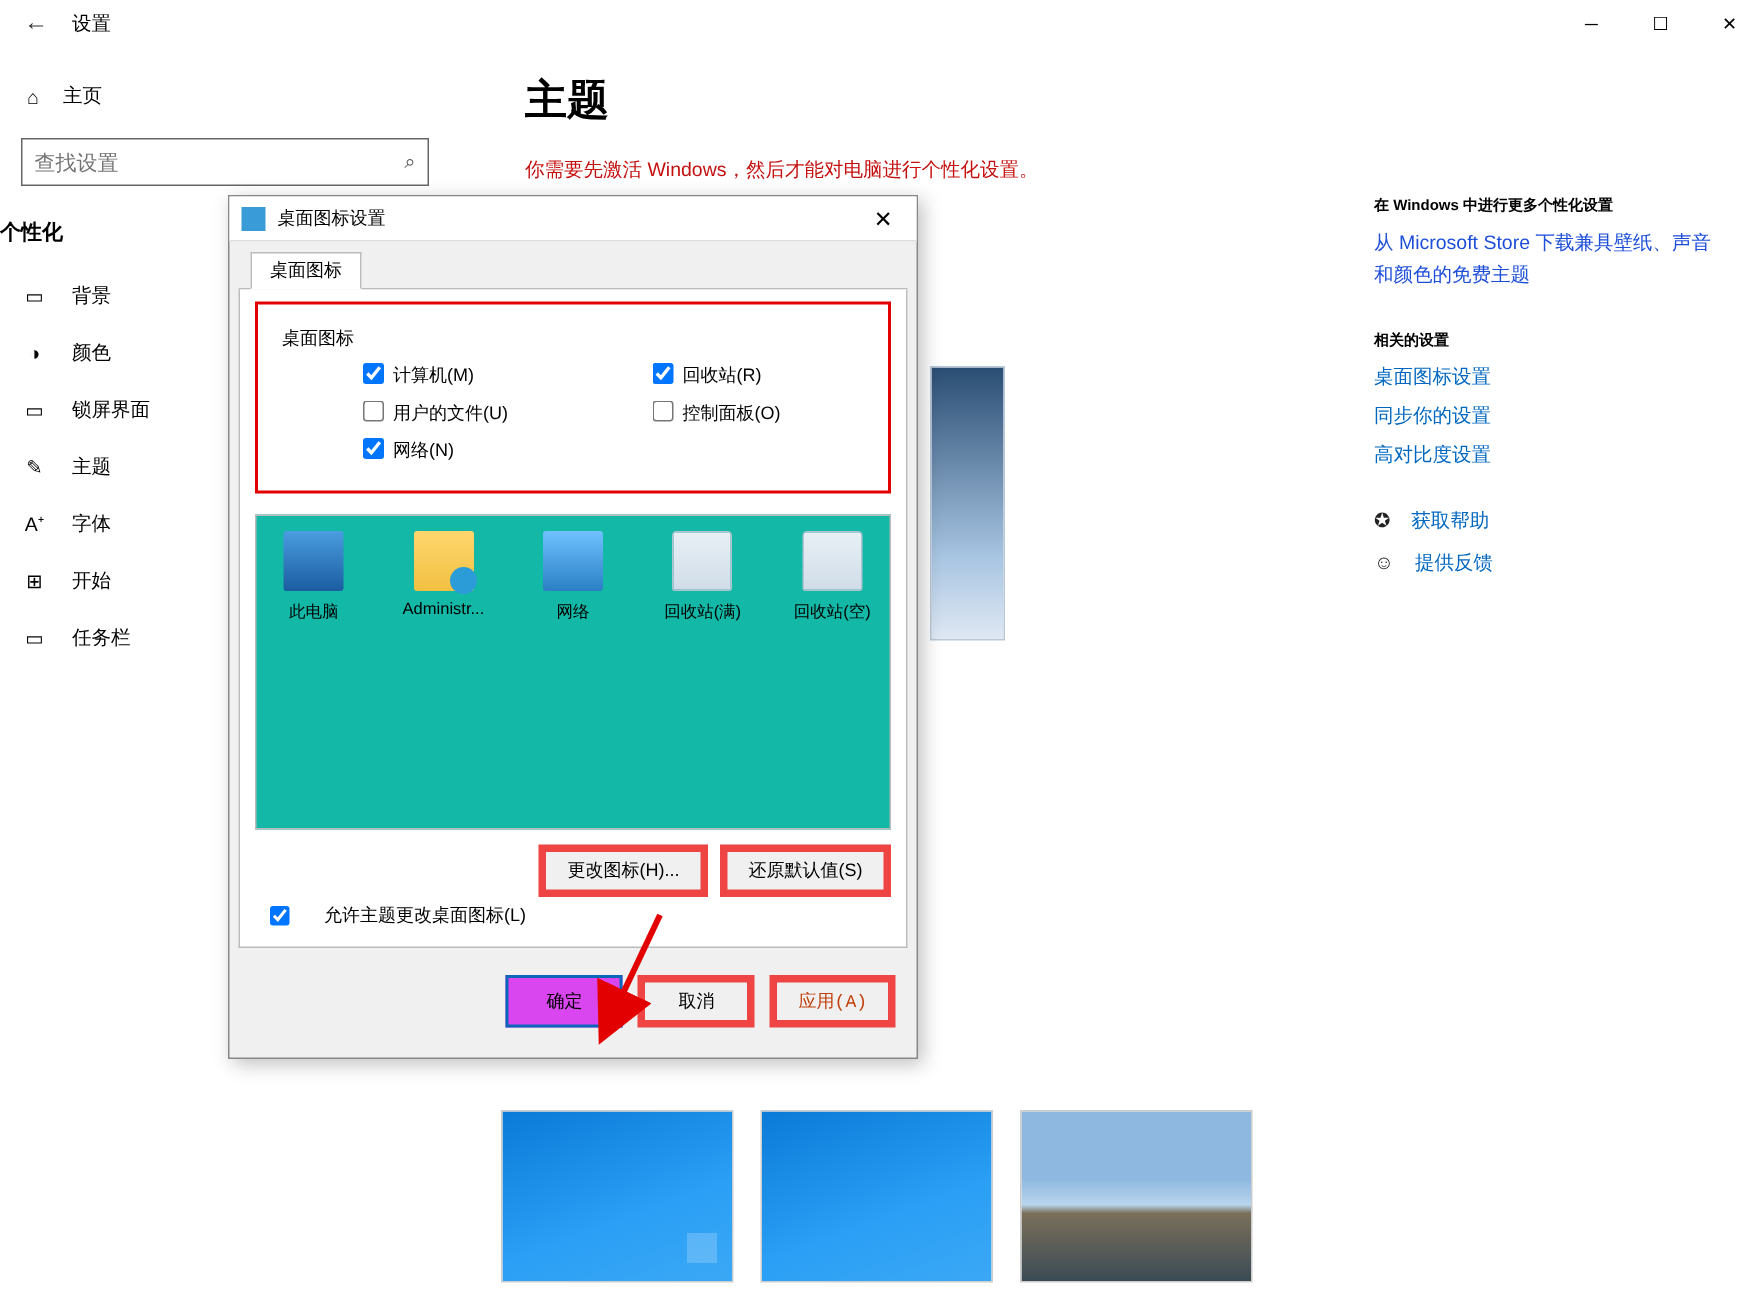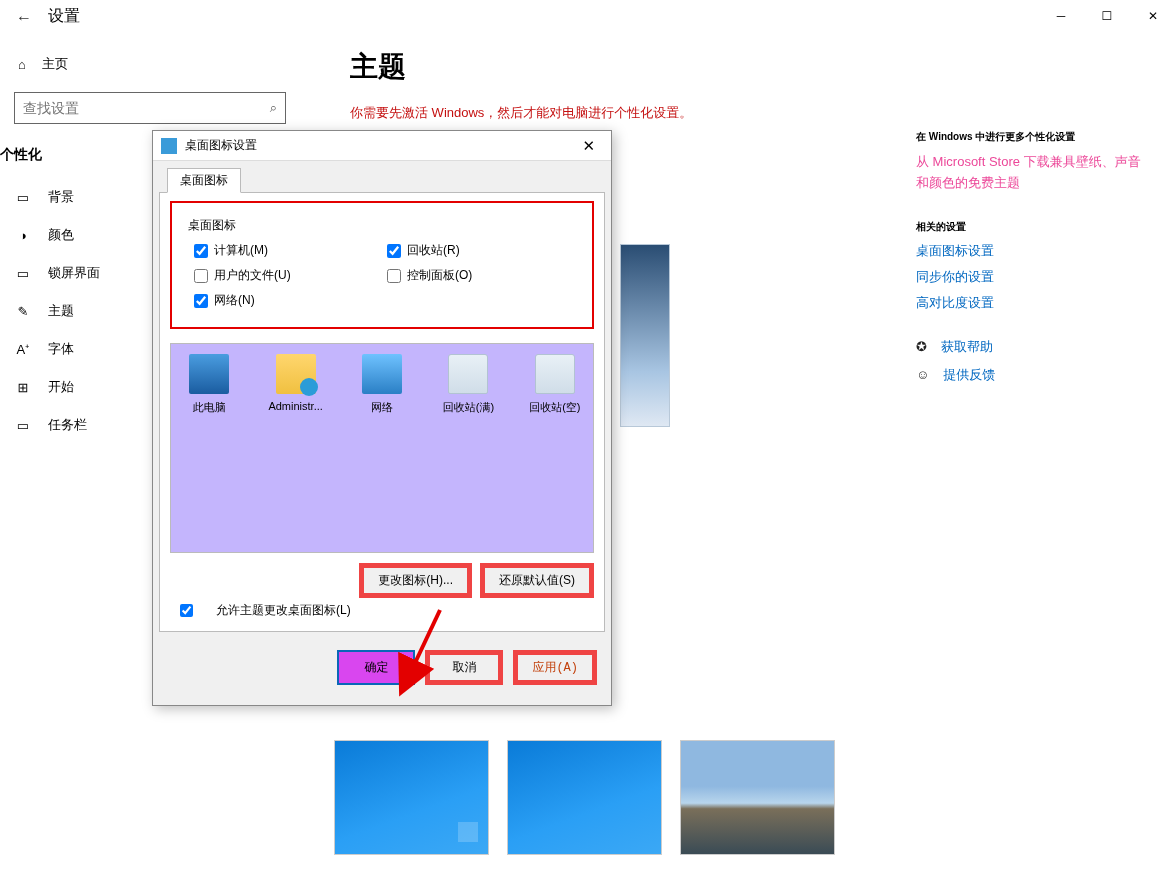--- a/index.html
+++ b/index.html
@@ -1,21 +1,21 @@
 <!DOCTYPE html>
 <html><head>
 <meta charset="utf-8">
 <style>
 * { margin:0; padding:0; box-sizing:border-box; font-family:"Microsoft YaHei","Segoe UI",sans-serif; }
 body { background:#fff; width:1176px; height:873px; position:relative; overflow:hidden; font-size:13px; }
 
 
 .titlebar { height:32px; display:flex; align-items:center; }
 .titlebar .back { width:48px; text-align:center; font-size:16px; color:#333; }
-.titlebar .title { font-size:16px; color:#000; }
+.titlebar .title { font-size:13px; color:#000; }
 .titlebar .winbtns { margin-left:auto; display:flex; }
 .titlebar .winbtns div { width:46px; height:32px; display:flex; align-items:center; justify-content:center; font-size:12px; }
 
 
 .sidebar { position:absolute; left:0; top:32px; width:300px; padding:12px 0; }
 .home-row { display:flex; align-items:center; height:40px; padding-left:14px; gap:12px; }
 .icon-sm { width:16px; display:inline-flex; align-items:center; justify-content:center; }
 .search { margin:8px 14px 16px 14px; border:1px solid #666; height:32px; display:flex; align-items:center; padding:0 8px; }
 .search input { border:none; outline:none; flex:1; font-size:14px; background:transparent; }
 .section-label { font-weight:600; padding:6px 14px 14px 0; font-size:14px; }
@@ -23,21 +23,21 @@
 .nav-item .ico { width:18px; text-align:center; }
 
 
 .main { position:absolute; left:330px; top:40px; right:0; padding:0 20px; }
 .main h1 { font-size:28px; font-weight:600; margin:8px 0 18px 0; }
 .warn { color:#c40f0f; font-size:13px; margin-bottom:22px; }
 
 
 .rightcol { position:absolute; right:30px; top:130px; width:230px; font-size:13px; }
 .rightcol .h { font-weight:600; margin-bottom:8px; font-size:10px; }
-.rightcol .sub { color:#ec4899; line-height:1.6; }
+.rightcol .sub { color:#1d4ed8; line-height:1.6; }
 .rightcol .link { color:#0067c0; margin:8px 0; display:block; }
 .rightcol .help { display:flex; align-items:center; gap:14px; margin-top:10px; color:#0067c0; }
 .rightcol .section-gap { margin-top:26px; }
 
 
 .peek { position:absolute; right:506px; top:244px; width:50px; height:183px; background:linear-gradient(180deg,#2a4d73,#a8c5e2 70%,#dfe8f3); border:1px solid #b8c8d8; }
 .info-rows { position:absolute; left:300px; top:452px; font-size:13px; }
 .info-rows div.row { padding-left:2px; margin-bottom:22px;}
 .info-rows .lbl { color:#000; }
 .info-rows .val { color:#777; font-size:12px; }
@@ -55,23 +55,23 @@
 .dlg-title .spacer{flex:1;}
 .dlg-title .close{font-size:15px; padding:0 8px;}
 .dlg-icon{width:16px;height:16px;background:#3a9bd9;margin-right:8px;}
 .tab { display:inline-block; background:#fff; border:1px solid #bbb; padding:3px 12px; font-size:12px; position:relative; top:1px; margin-left:8px; border-bottom-color:#fff;}
 .tabstrip { border-bottom:1px solid #bbb; background:#f0f0f0; padding-top:6px; margin:0 6px;}
 .tabpage { background:#fff; border:1px solid #bbb; border-top:none; margin:0 6px 8px 6px; padding:8px 10px 12px 10px;}
 .group { border:1px solid #bbb; padding:10px 12px 8px 12px; position:relative; font-size:12px; }
 .group.legend::before { content:attr(data-legend); position:absolute; top:-8px; left:8px; background:#fff; padding:0 4px; font-size:12px;}
 .red-frame { border:2px solid #e30000; padding:0; margin-bottom:14px;}
 .chk-grid { display:grid; grid-template-columns:1fr 1fr; gap:8px 10px; padding:8px 10px 10px 10px; font-size:12px;}
-.chk { display:flex; align-items:center; gap:6px; }
+.chk { display:flex; gap:6px;margin-left:48px; }
 .chk input { width:14px; height:14px;}
-.icon-list { border:1px solid #bbb; height:210px; padding:10px 8px; display:flex; align-items:flex-start; gap:26px; background:#c4b5fd;}
+.icon-list { border:1px solid #bbb; height:210px; padding:10px 8px; display:flex; align-items:flex-start; gap:26px; background:#14b8a6;}
 .il-item { width:66px; text-align:center; font-size:11px; }
 .il-icon { width:40px; height:40px; margin:0 auto 6px auto; }
 .il-icon.pc{background:linear-gradient(#4a9de0,#1a5ca0);border-radius:2px;}
 .il-icon.user{background:linear-gradient(#ffd66e,#f0c040);border-radius:2px;position:relative;}
 .il-icon.user::after{content:"";position:absolute;right:-2px;bottom:-2px;width:18px;height:18px;border-radius:50%;background:#2b9cd8;}
 .il-icon.net{background:linear-gradient(#6fc2ff,#2a7fc5);border-radius:2px;}
 .il-icon.bin{background:linear-gradient(#e8f0f6,#d0dde8);border-radius:3px 3px 2px 2px;border:1px solid #b2c3d2;}
 .btn-row{ display:flex; gap:8px; justify-content:flex-end; margin-top:10px;}
 .btn { border:5px solid #ef4444; background:#f0f0f0; padding:4px 14px; font-size:12px; min-width:78px;}
 .btn.primary{ border:2px solid #0a66b8; background:#d946ef;}

